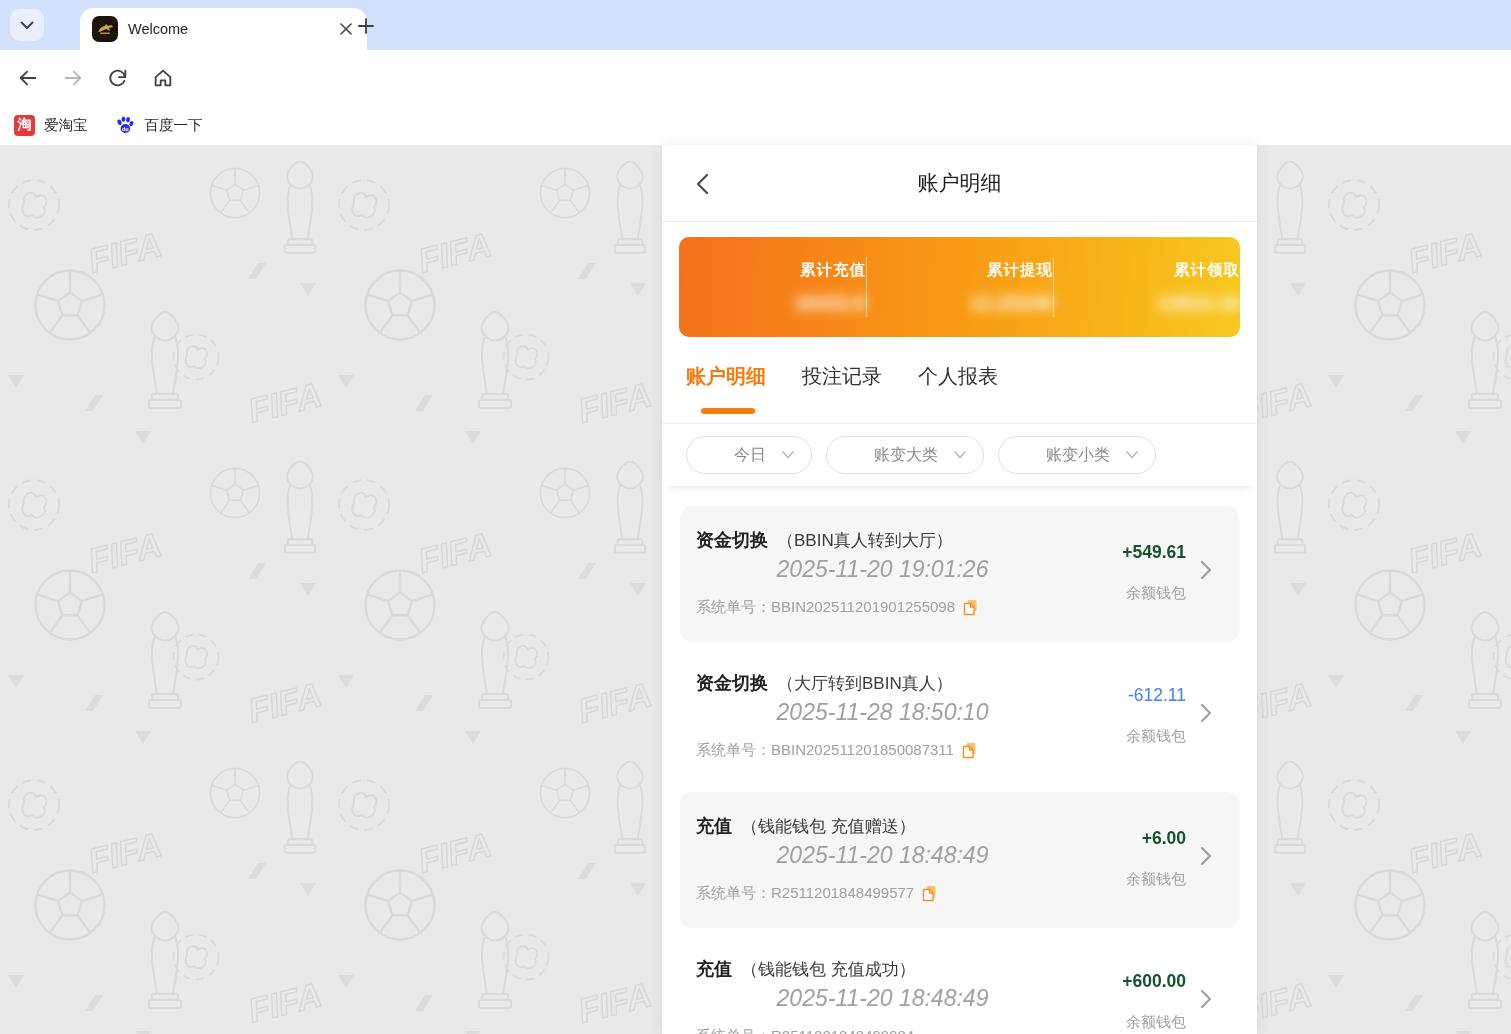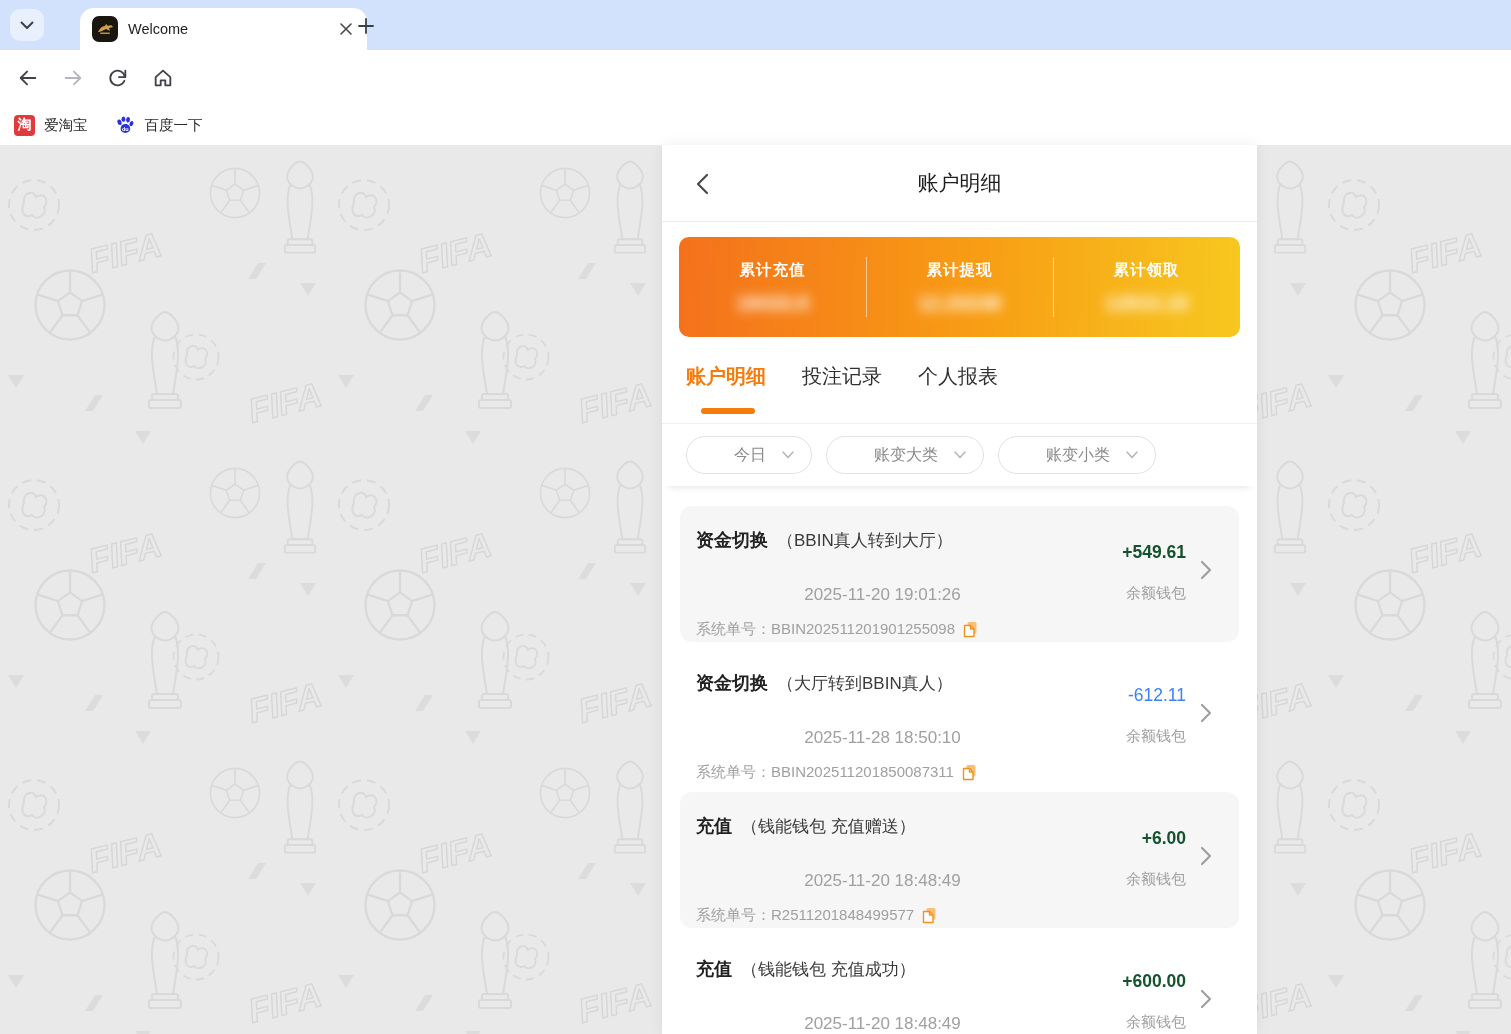--- a/index.html
+++ b/index.html
@@ -46,21 +46,21 @@
 
   .panel-header { position:relative; height:77px; border-bottom:1px solid #ececec;
     display:flex; align-items:center; justify-content:center; }
   .back-btn { position:absolute; left:28px; top:26px; width:26px; height:26px; cursor:pointer;
     display:flex; align-items:center; justify-content:center; }
   .panel-title { font-size:21px; font-weight:500; color:#1e1e1e; }
 
   .summary-card { margin:15px 17px 0 17px; height:100px; border-radius:10px;
     background:linear-gradient(93deg,#f4711c 0%, #f89c14 52%, #f7c81f 100%);
     display:flex; align-items:stretch; }
-  .summary-col { flex:1; display:flex; flex-direction:column; align-items:center;
+  .summary-col { flex:1; display:flex; flex-direction:column; align-items:flex-end;
     justify-content:center; gap:11px; position:relative; }
   .summary-col + .summary-col::before { content:""; position:absolute; left:0; top:20%;
     height:60%; width:1px; background:rgba(255,255,255,.55); }
   .summary-label { color:#fff; font-size:15.5px; font-weight:bold; letter-spacing:1px; }
   .summary-value { color:#fff; font-size:20px; font-weight:bold; filter:blur(6px); }
 
   .tabs-row { position:relative; height:87px; border-bottom:1px solid #efefef;
     display:flex; align-items:center; gap:36px; padding:0 0 8px 24px; }
   .ptab { font-size:20px; color:#303030; cursor:pointer; }
   .ptab.active { color:#f57c0c; font-weight:bold; }
@@ -73,21 +73,21 @@
     border:1px solid #e2e2e2; border-radius:19px; background:#fff; cursor:pointer; }
   .pill .pill-label { font-size:16px; color:#8a8a8a;margin-left:30px; }
 
   .txn-list { padding:20px 18px 0 18px; }
   .txn { position:relative; height:136px; margin-bottom:7px; border-radius:12px; }
   .txn.gray { background:#f6f6f7; }
   .txn-left { position:absolute; left:16px; top:22px; right:170px;text-align:center; }
   .txn-title-row { display:flex; align-items:baseline; gap:9px; }
   .txn-type { font-size:18px; font-weight:bold; color:#222; }
   .txn-detail { font-size:17px; color:#3a3a3a; }
-  .txn-time { margin-top:33px; font-size:17px; color:#a0a0a0; }
+  .txn-time { margin-top:4px; font-size:23px; color:#a0a0a0;font-style:italic; }
   .txn-order-row { margin-top:15px; display:flex; align-items:center; gap:8px; }
   .txn-order { font-size:15px; color:#a0a0a0; }
   .copy-btn { display:inline-flex; cursor:pointer; }
   .txn-amount { position:absolute; top:36px; right:53px; font-size:17.5px; font-weight:500; }
   .txn-amount.pos { color:#14532d;font-weight:bold; }
   .txn-amount.neg { color:#3b82f6; }
   .txn-wallet { position:absolute; top:78px; right:53px; font-size:15px; color:#a0a0a0; }
   .txn-chevron { position:absolute; top:52px; right:20px; width:20px; height:24px;
     display:flex; align-items:center; cursor:pointer; }
 </style>

